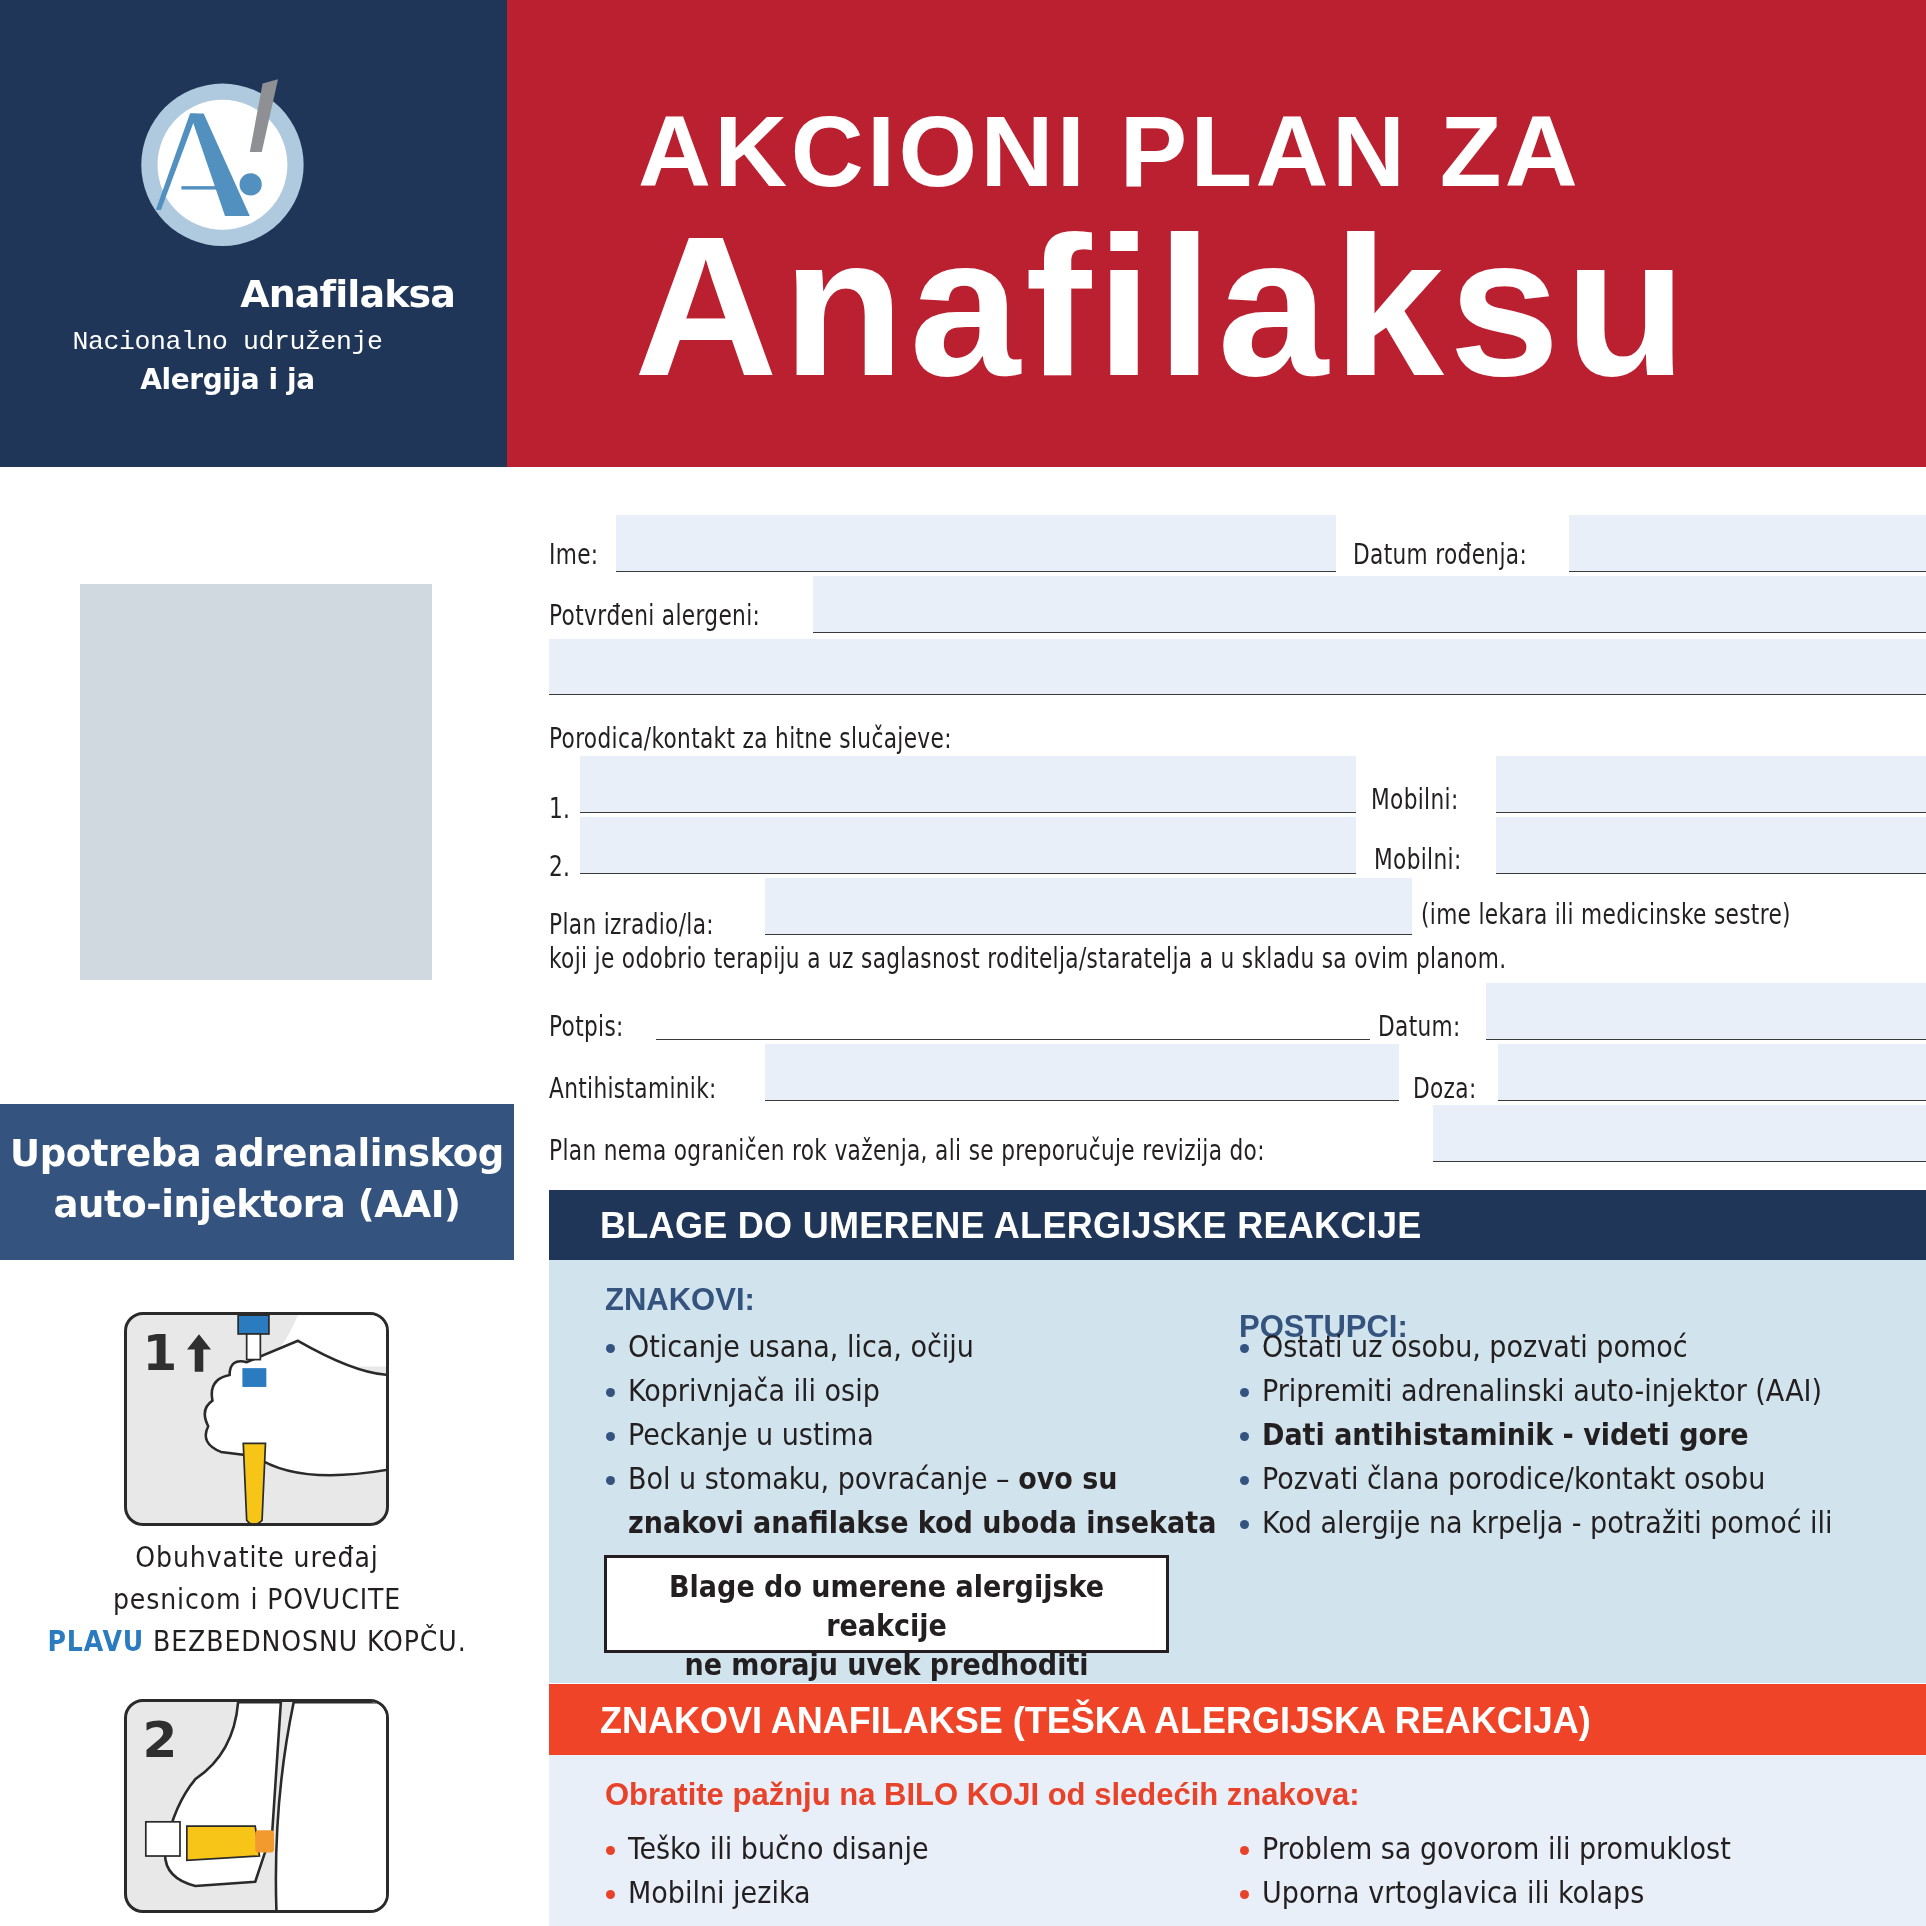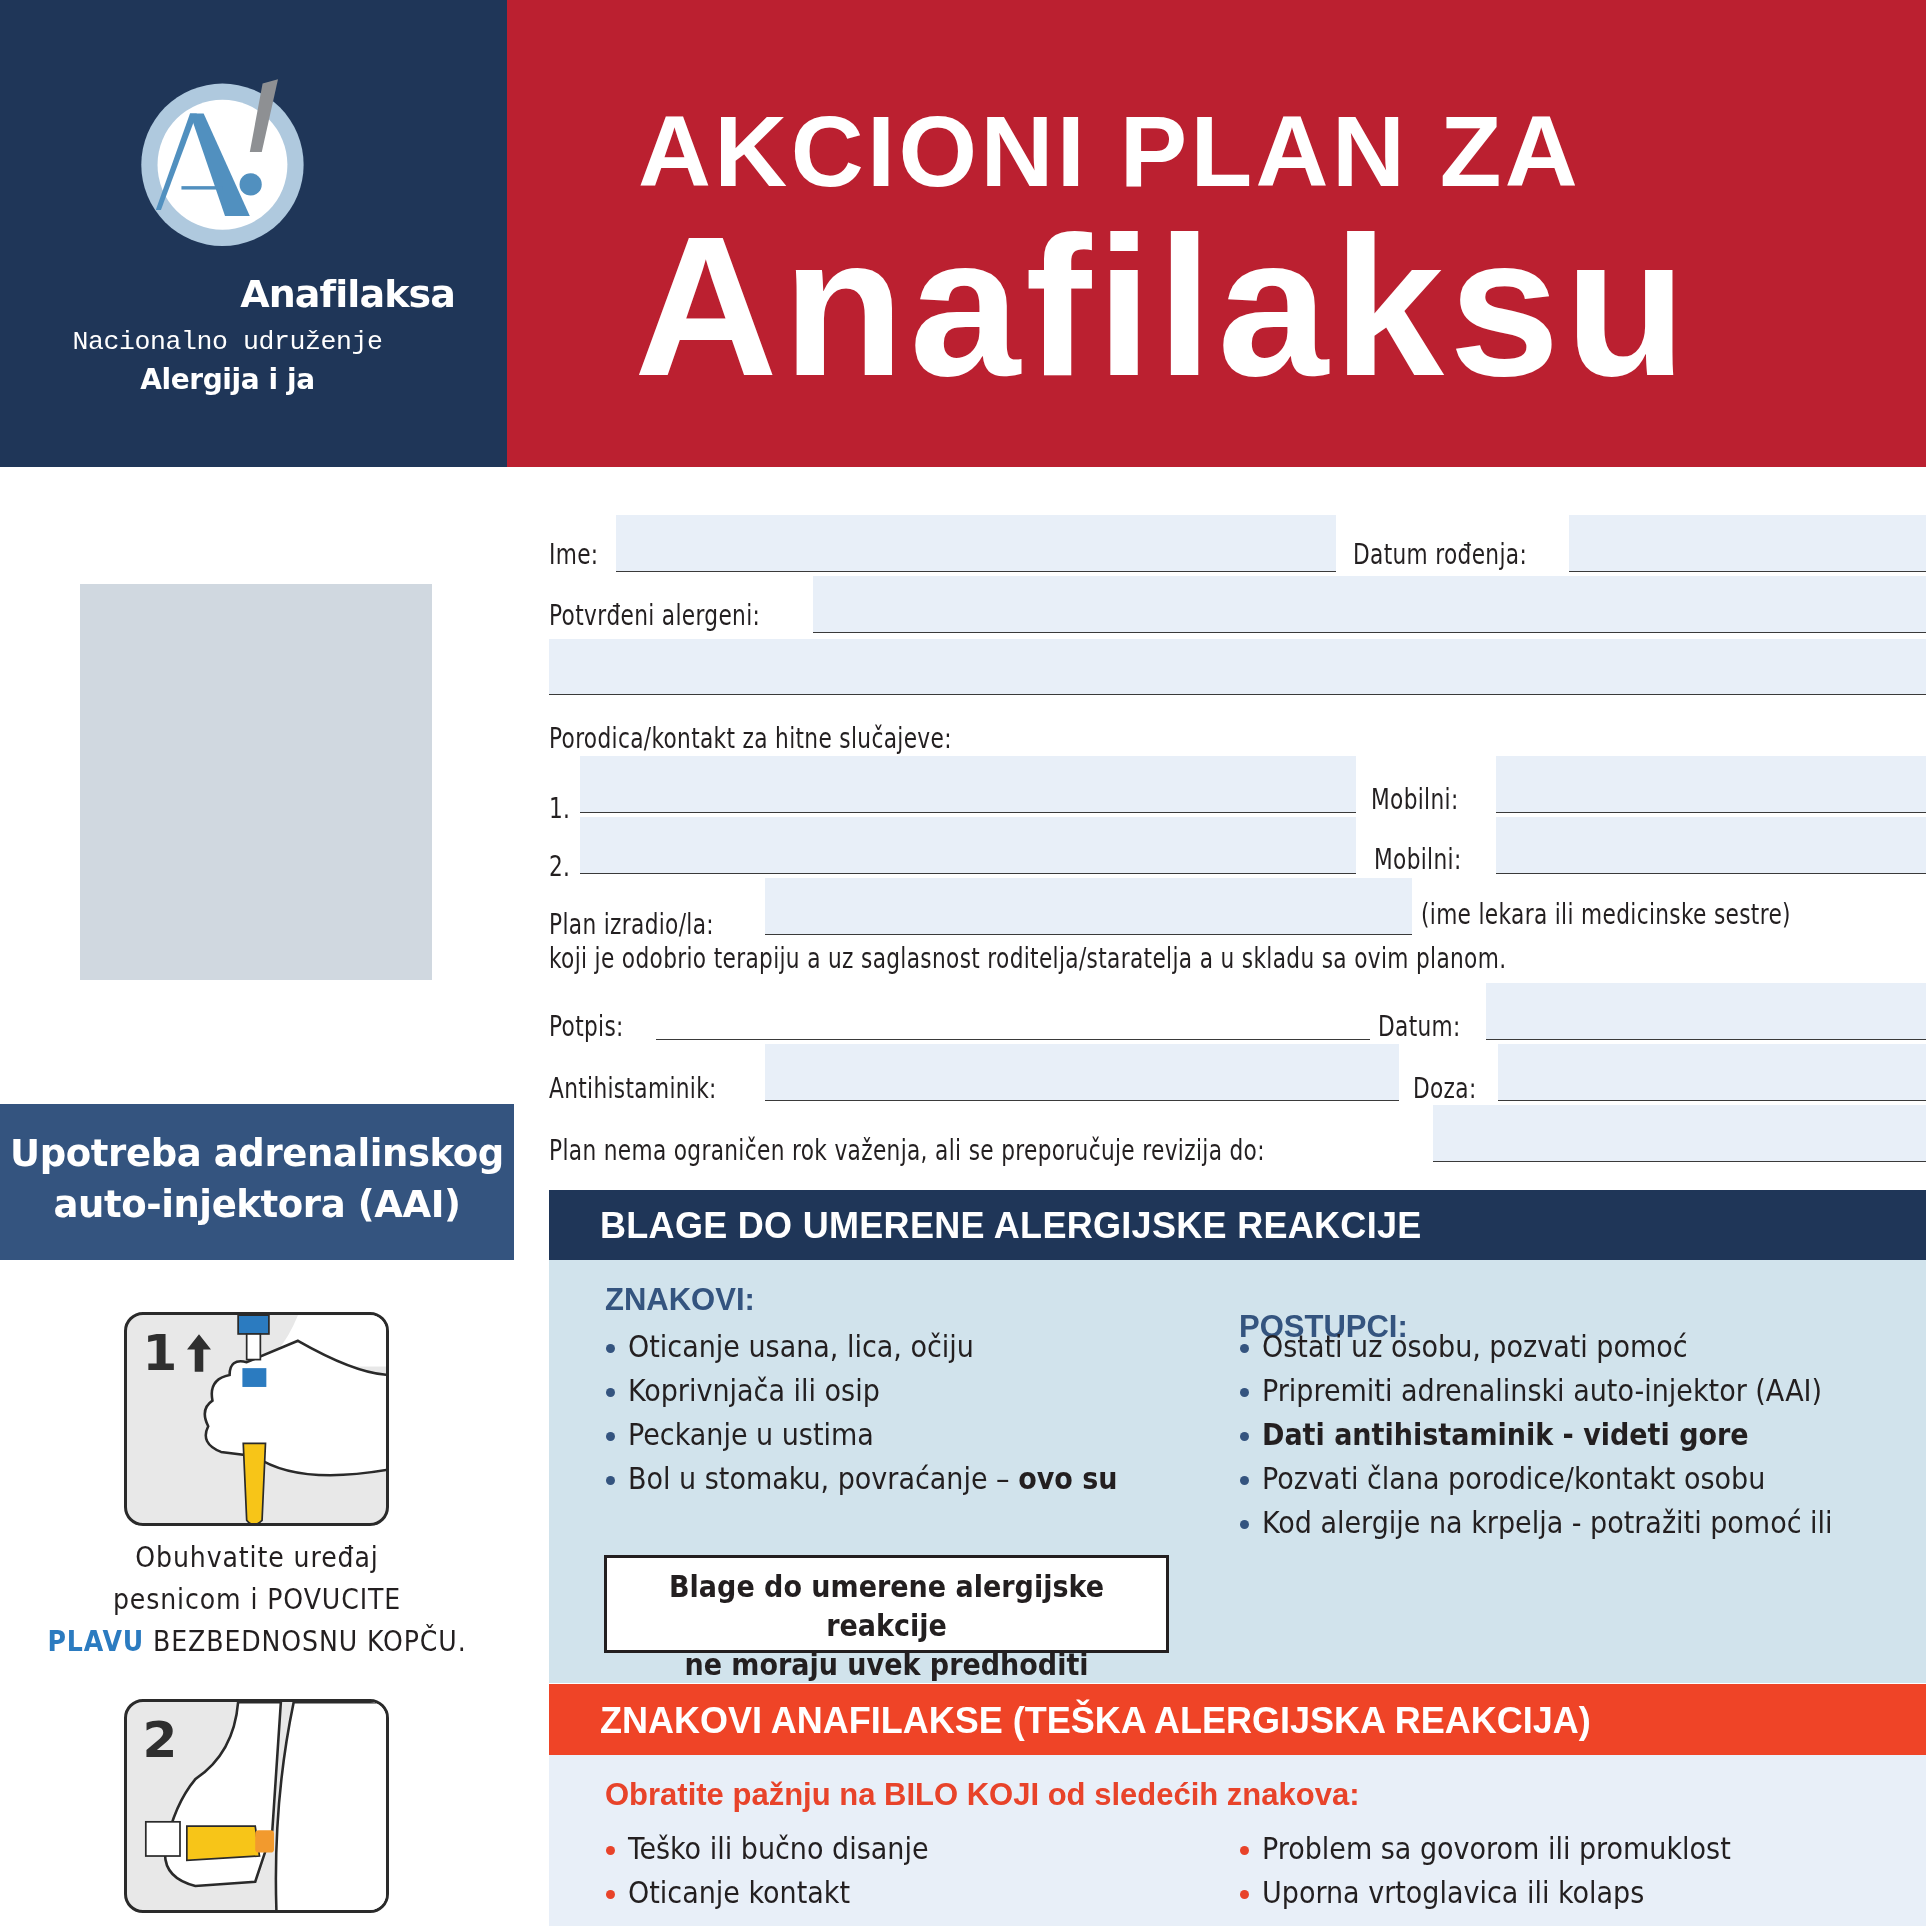--- a/index.html
+++ b/index.html
@@ -149,21 +149,21 @@
 </div>
 
 <div class="abs mild-hdr">BLAGE DO UMERENE ALERGIJSKE REAKCIJE</div>
 <div class="abs mild-body"></div>
 
 <div class="subhd" style="left:605px; top:1282px;">ZNAKOVI:</div>
 <ul class="blist" style="left:604px; top:1325px;">
   <li>Oticanje usana, lica, očiju</li>
   <li>Koprivnjača ili osip</li>
   <li>Peckanje u ustima</li>
-  <li><span>Bol u stomaku, povraćanje – </span><b>ovo su</b><br></li>
+  <li><span>Bol u stomaku, povraćanje – </span><b>ovo su</b><br><b>znakovi anafilakse kod uboda insekata</b></li>
 </ul>
 <div class="abs note-box">
   <div>Blage do umerene alergijske reakcije</div>
   <div>ne moraju uvek predhoditi anafilaksi</div>
 </div>
 
 <div class="subhd" style="left:1239px; top:1282px;margin-top:27px;">POSTUPCI:</div>
 <ul class="blist" style="left:1238px; top:1325px;">
   <li>Ostati uz osobu, pozvati pomoć</li>
   <li>Pripremiti adrenalinski auto-injektor (AAI)</li>
@@ -171,19 +171,19 @@
   <li>Pozvati člana porodice/kontakt osobu</li>
   <li>Kod alergije na krpelja - potražiti pomoć ili</li>
 </ul>
 <style>.blist li.cont::before { display: none; }</style>
 
 <div class="abs ana-hdr">ZNAKOVI ANAFILAKSE (TEŠKA ALERGIJSKA REAKCIJA)</div>
 <div class="abs ana-body"></div>
 <div class="abs ana-sub">Obratite pažnju na BILO KOJI od sledećih znakova:</div>
 <ul class="blist red" style="left:604px; top:1827px;">
   <li>Teško ili bučno disanje</li>
-  <li>Oticanje kontakt</li>
+  <li>Mobilni jezika</li>
 </ul>
 <ul class="blist red" style="left:1238px; top:1827px;">
   <li>Problem sa govorom ili promuklost</li>
   <li>Uporna vrtoglavica ili kolaps</li>
 </ul>
 
 
 </body></html>

